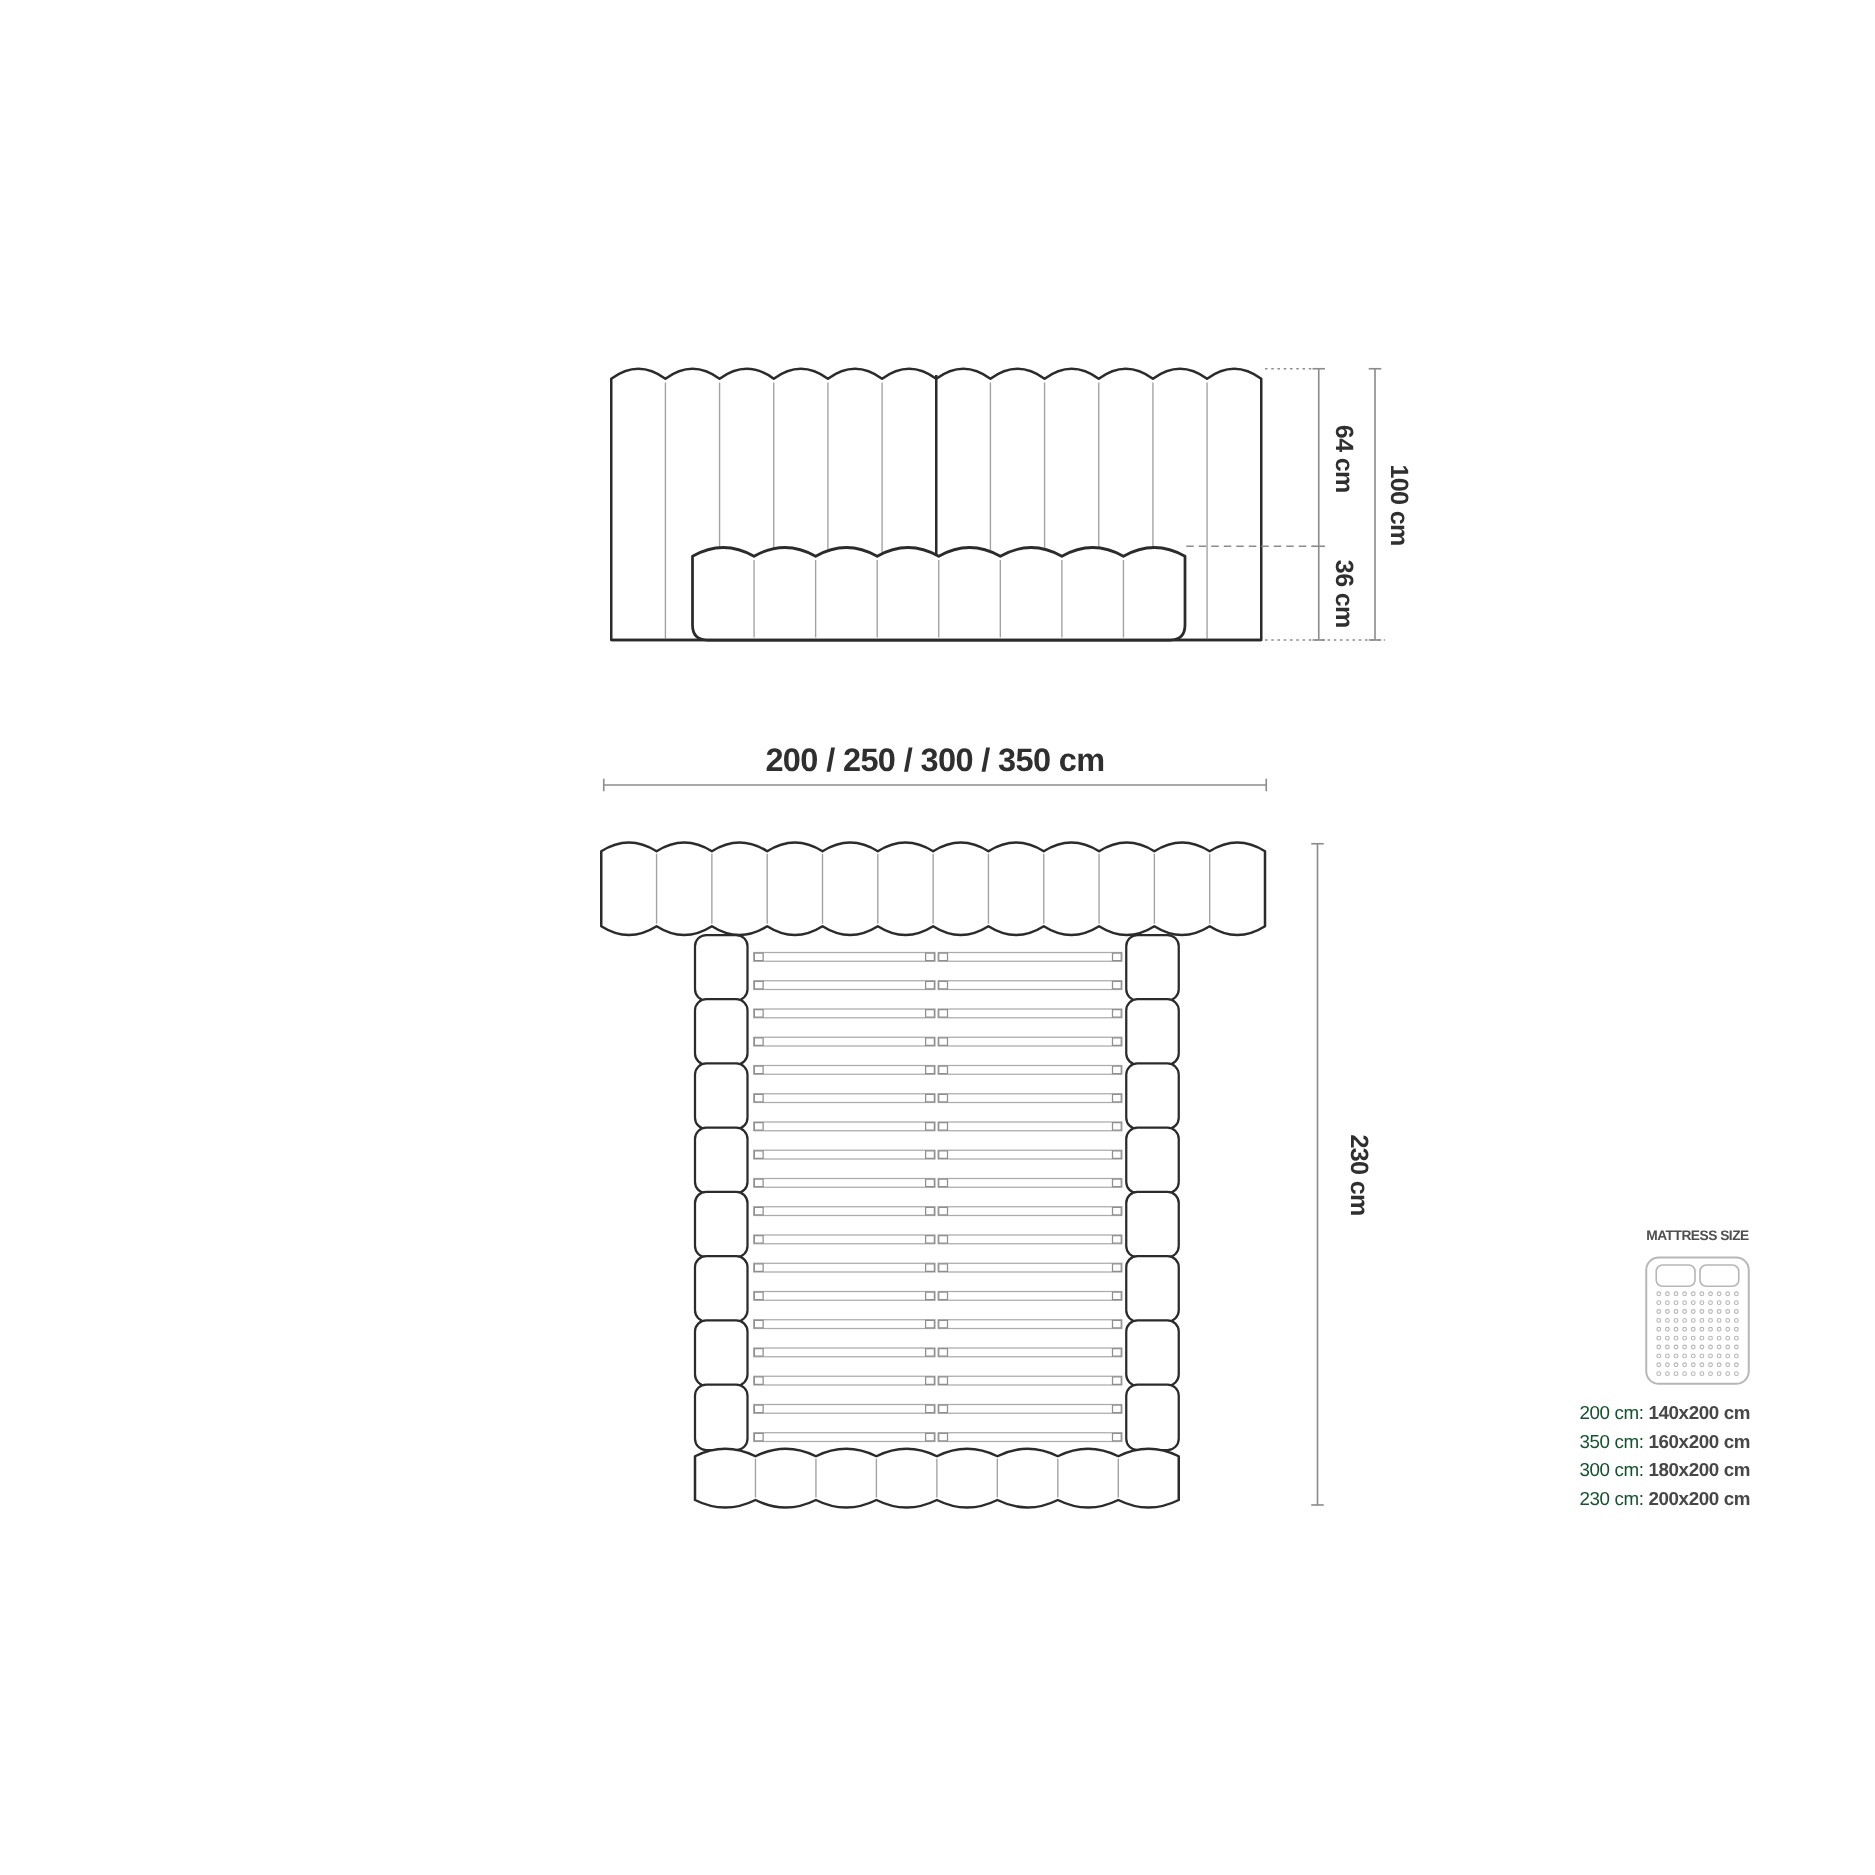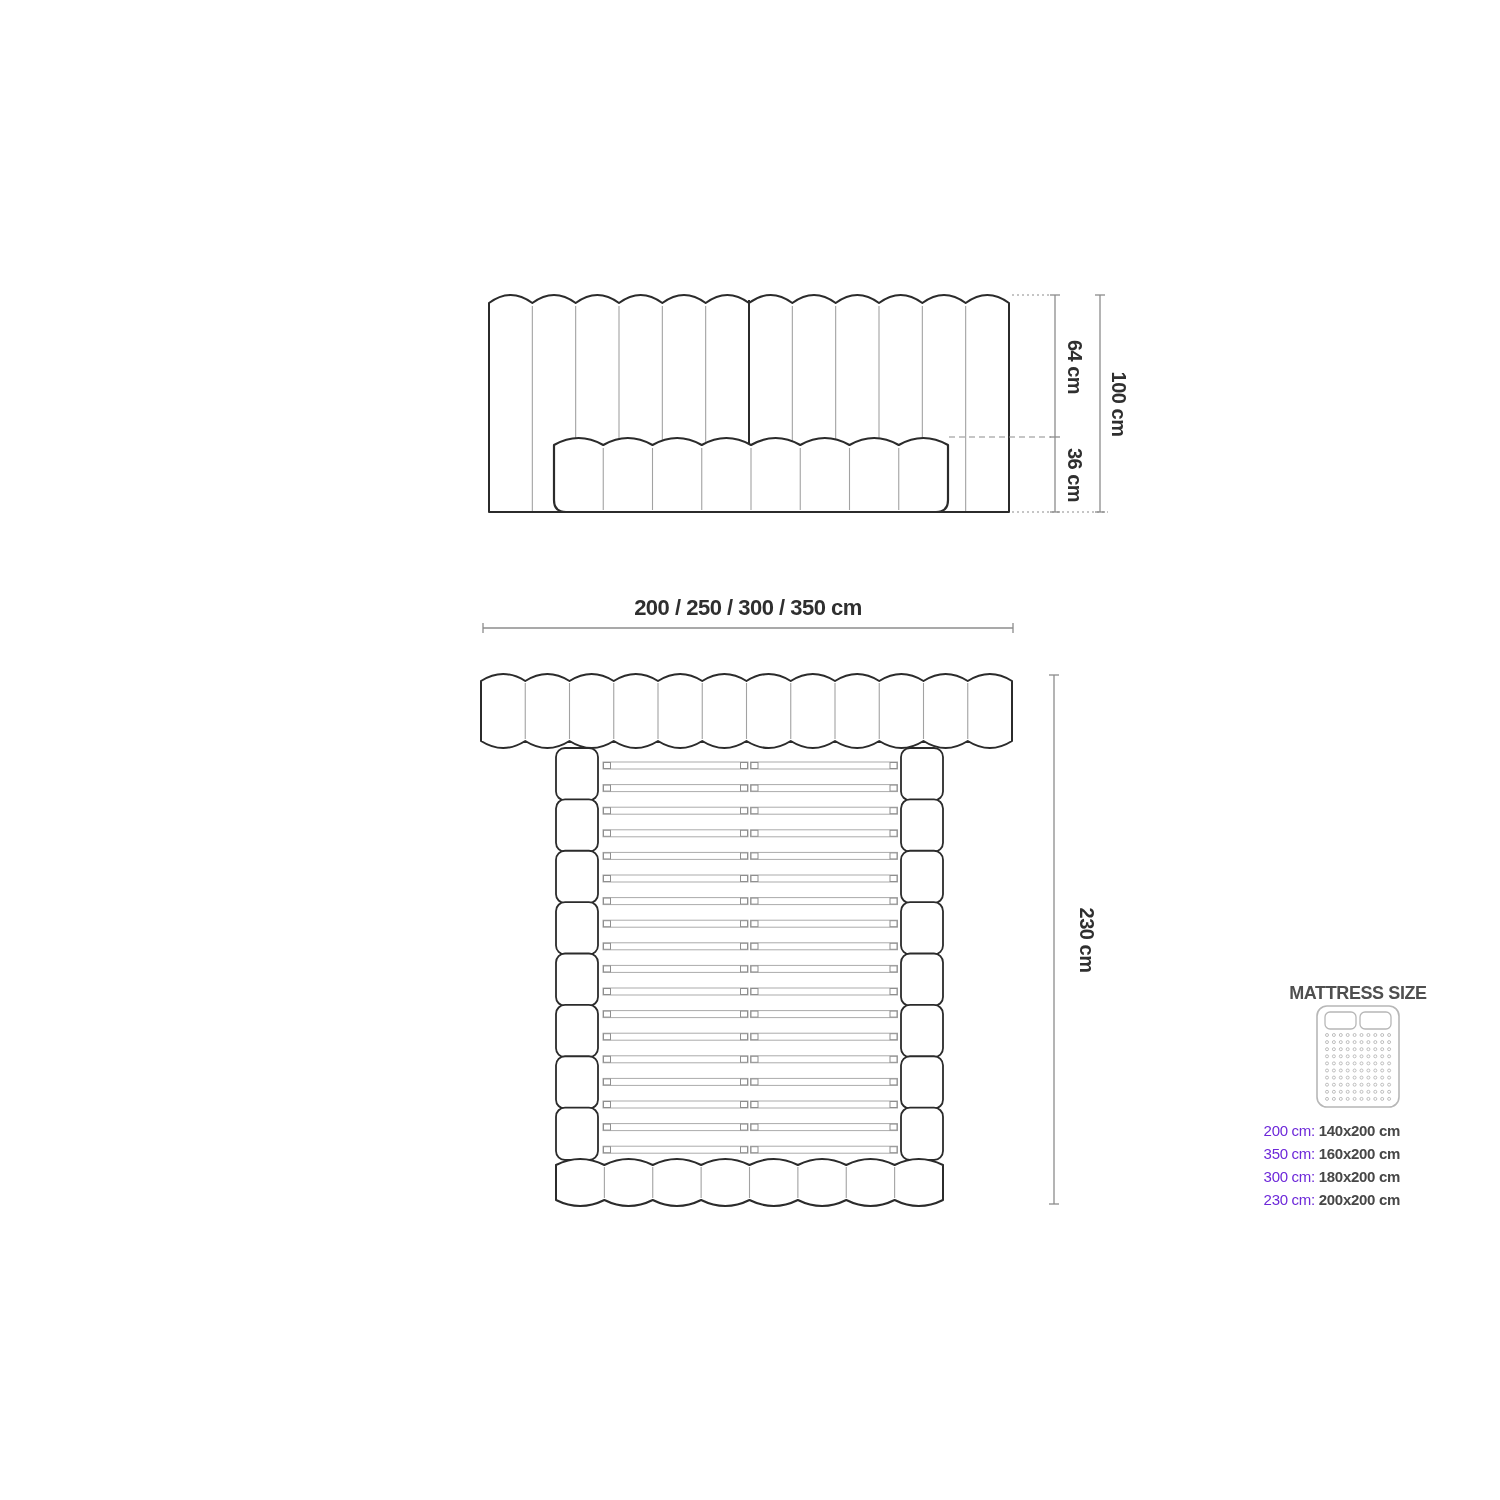--- a/index.html
+++ b/index.html
@@ -3,30 +3,30 @@
 <meta charset="utf-8">
 <style>
   html,body{margin:0;padding:0;background:#ffffff;}
   .canvas{
     position:relative;width:1500px;height:1500px;background:#ffffff;overflow:hidden;
     font-family:"Liberation Sans", sans-serif;
   }
   .canvas svg{position:absolute;left:0;top:0;}
   .dim-label{
     position:absolute;white-space:nowrap;color:#2f2f2f;font-weight:600;
-    font-size:22px;letter-spacing:-0.5px;transform:translate(-50%,-50%);
+    font-size:26px;letter-spacing:-0.5px;transform:translate(-50%,-50%);
   }
   .dim-label.rot{transform:translate(-50%,-50%) rotate(90deg);font-size:20px;}
   .legend{position:absolute;left:1255px;top:1119px;width:145px;text-align:right;}
   .legend-row{height:23px;line-height:23px;font-size:15px;letter-spacing:-0.3px;white-space:nowrap;}
-  .lv-label{color:#6d28d9;font-weight:400;}
+  .lv-label{color:#14532d;font-weight:400;}
   .lv-value{color:#474747;font-weight:700;text-align:right;}
   .legend-title{
     position:absolute;left:1358px;top:983px;transform:translateX(-50%);
-    font-size:18px;font-weight:600;color:#4f4f4f;letter-spacing:-0.4px;white-space:nowrap;
+    font-size:11px;font-weight:600;color:#4f4f4f;letter-spacing:-0.4px;white-space:nowrap;
   }
 </style>
 </head>
 <body>
 
 <div class="canvas">
 
   <svg id="draw" width="1500" height="1500" viewBox="0 0 1500 1500">
       <g>
         <path d="M 489 512 L 489 303 Q 510.6666666666667 287 532.3333333333334 303 Q 554 287 575.6666666666666 303 Q 597.3333333333334 287 619 303 Q 640.6666666666667 287 662.3333333333334 303 Q 684 287 705.6666666666667 303 Q 727.3333333333334 287 749 303 Q 770.6666666666667 287 792.3333333333334 303 Q 814 287 835.6666666666667 303 Q 857.3333333333334 287 879 303 Q 900.6666666666667 287 922.3333333333334 303 Q 944 287 965.6666666666667 303 Q 987.3333333333334 287 1009 303 L 1009 512 Z" fill="#fff" stroke="#2b2b2b" stroke-width="2" stroke-linejoin="round"></path>

